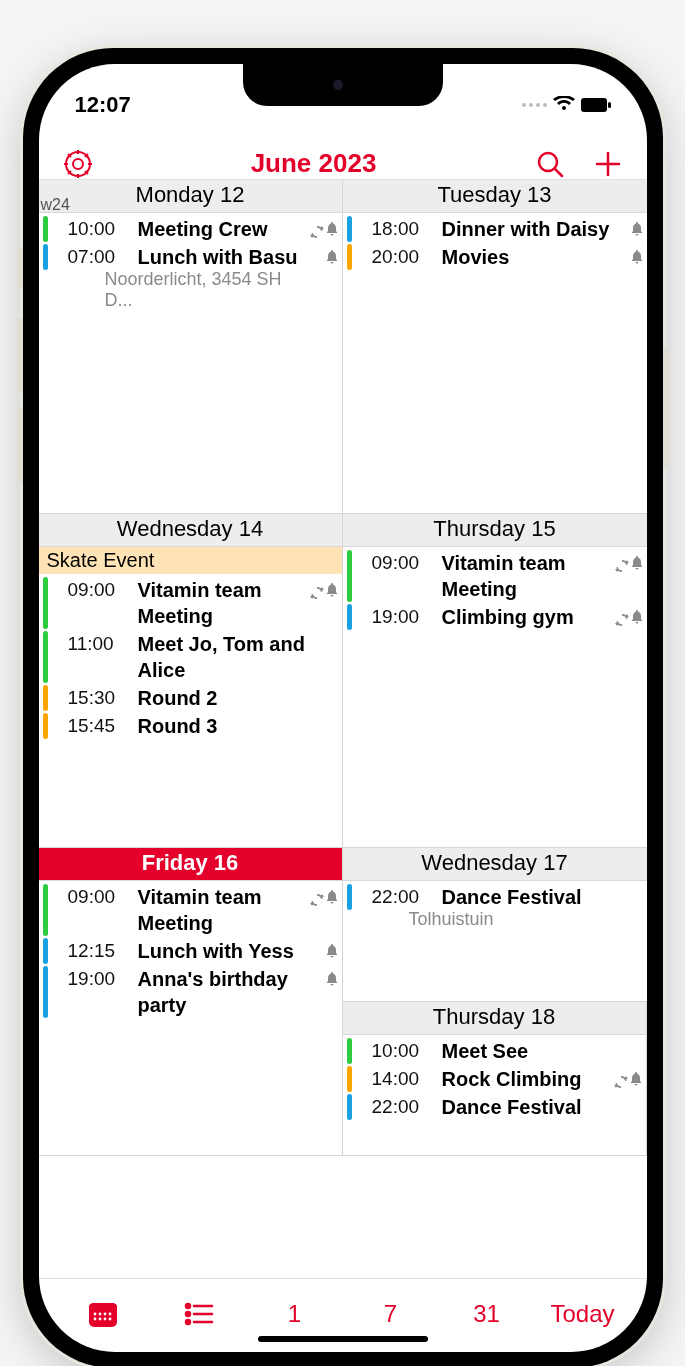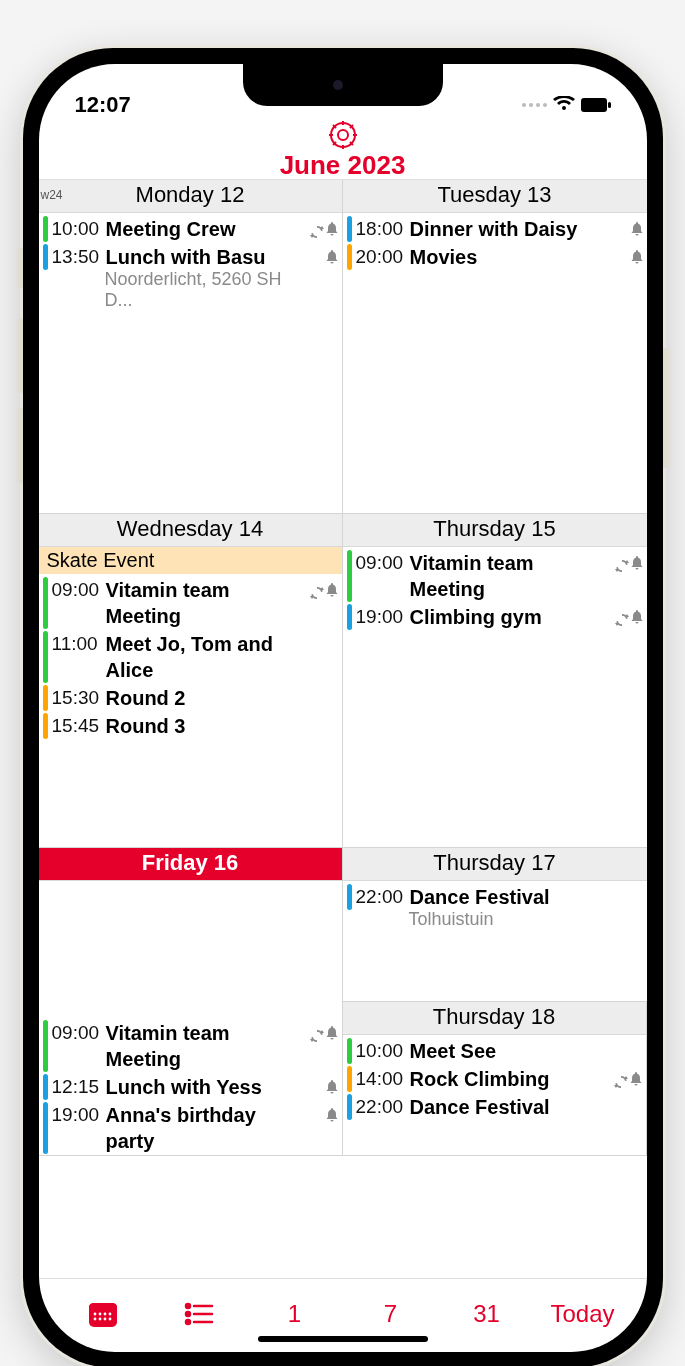--- a/index.html
+++ b/index.html
@@ -65,25 +65,24 @@
   }
   .status-right { display:flex; align-items:center; gap:6px; }
   .dots { display:flex; gap:3px; }
   .dots span { width:4px;height:4px;border-radius:50%;background:#bbb; }
   .wifi-icon, .battery-icon { display:inline-block; }
 
   
   .app-header {
     height: 60px;
     display:flex;
-    align-items:center;
+    align-items:flex-end;
     justify-content:space-between;
     padding: 0 24px;
     border-bottom: 1px solid #e0e0e0;
-    flex-direction: column;
   }
   .app-header .title {
     flex: 1;
     text-align: center;
     font-size: 26px;
     font-weight: 700;
     color: #e4002b;
   }
   .icon-btn { width:30px;height:30px; display:flex;align-items:center;justify-content:center; }
 
@@ -107,36 +106,36 @@
   .day-header {
     background:#ededed;
     border-bottom:1px solid #d9d9d9;
     text-align:center;
     font-size:22px;
     font-weight:400;
     padding:2px 40px 4px;
     position:relative;
   }
   .day-header .weeknum {
-    position:absolute; left:2px; top:8px;
-    font-size:12px; color:#555;
+    position:absolute; left:2px; top:16px;
+    font-size:16px; color:#555;
   }
   .day-header.today {
     background:#e4002b; color:#fff; font-weight:600;
   }
   .allday {
     background:#fde3b5;
     padding:2px 8px;
     font-size:20px;
   }
   .events { padding:2px 4px 0 4px; }
   .event-row {
     display:flex;
     align-items:flex-start;
-    gap:4px;
+    gap:20px;
     font-size:20px;
     line-height:26px;
     padding:1px 0;
     position:relative;
   }
   .color-bar {
     width:5px; min-width:5px;
     border-radius:3px;
     align-self:stretch;
     min-height:22px;
@@ -254,29 +253,29 @@
                     <path d="M7 1a6 6 0 015.8 4.5l-1.7.5A4.3 4.3 0 007 2.7V1zm0 12A6 6 0 011.2 8.5l1.7-.5A4.3 4.3 0 007 11.3V13z" fill="#8a8a8a"></path>
                     <path d="M12 1l2 3h-4zM2 13L0 10h4z" fill="#8a8a8a"></path>
                   </svg></span>
                 <span class="bell" style="font-family: Arial; font-size: 12px;"><svg width="12" height="14" viewBox="0 0 12 14">
                     <path d="M6 0a1 1 0 011 1v.5C9 2 10 4 10 6v3l1.5 2H.5L2 9V6c0-2 1-4 3-4.5V1a1 1 0 011-1zM4.5 12h3a1.5 1.5 0 01-3 0z" fill="#8a8a8a"></path>
                   </svg></span>
               </div>
             </div>
             <div class="event-row">
               <div class="color-bar cb-blue"></div>
-              <div class="ev-time">13:50</div>
+              <div class="ev-time">07:00</div>
               <div class="ev-title">Lunch with Basu</div>
               <div class="icons-tr">
                 <span class="bell" style="font-family: Arial; font-size: 12px;"><svg width="12" height="14" viewBox="0 0 12 14">
                     <path d="M6 0a1 1 0 011 1v.5C9 2 10 4 10 6v3l1.5 2H.5L2 9V6c0-2 1-4 3-4.5V1a1 1 0 011-1zM4.5 12h3a1.5 1.5 0 01-3 0z" fill="#8a8a8a"></path>
                   </svg></span>
               </div>
             </div>
-            <div class="ev-loc">Noorderlicht, 5260 SH D...</div>
+            <div class="ev-loc">Noorderlicht, 3454 SH D...</div>
           </div>
         </div>
         <div class="day-cell">
           <div class="day-header">Tuesday 13</div>
           <div class="events">
             <div class="event-row">
               <div class="color-bar cb-blue"></div>
               <div class="ev-time">18:00</div>
               <div class="ev-title">Dinner with Daisy</div>
               <div class="icons-tr">
@@ -361,21 +360,21 @@
                     <path d="M7 1a6 6 0 015.8 4.5l-1.7.5A4.3 4.3 0 007 2.7V1zm0 12A6 6 0 011.2 8.5l1.7-.5A4.3 4.3 0 007 11.3V13z" fill="#8a8a8a"></path>
                     <path d="M12 1l2 3h-4zM2 13L0 10h4z" fill="#8a8a8a"></path>
                   </svg></span>
                 <span class="bell" style="font-family: Arial; font-size: 12px;"><svg width="12" height="14" viewBox="0 0 12 14">
                     <path d="M6 0a1 1 0 011 1v.5C9 2 10 4 10 6v3l1.5 2H.5L2 9V6c0-2 1-4 3-4.5V1a1 1 0 011-1zM4.5 12h3a1.5 1.5 0 01-3 0z" fill="#8a8a8a"></path>
                   </svg></span>
               </div>
             </div>
           </div>
         </div>
-        <div class="day-cell" style="grid-row: 3 / span 2; justify-content: space-between;">
+        <div class="day-cell" style="grid-row: 3 / span 2;">
           <div class="day-header today">Friday 16</div>
           <div class="events">
             <div class="event-row">
               <div class="color-bar cb-green"></div>
               <div class="ev-time">09:00</div>
               <div class="ev-title">Vitamin team Meeting</div>
               <div class="icons-tr">
                 <span><svg class="repeat" width="14" height="14" viewBox="0 0 14 14">
                     <path d="M7 1a6 6 0 015.8 4.5l-1.7.5A4.3 4.3 0 007 2.7V1zm0 12A6 6 0 011.2 8.5l1.7-.5A4.3 4.3 0 007 11.3V13z" fill="#8a8a8a"></path>
                     <path d="M12 1l2 3h-4zM2 13L0 10h4z" fill="#8a8a8a"></path>
@@ -401,21 +400,21 @@
               <div class="ev-title">Anna's birthday party</div>
               <div class="icons-tr">
                 <span class="bell" style="font-family: Arial; font-size: 12px;"><svg width="12" height="14" viewBox="0 0 12 14">
                     <path d="M6 0a1 1 0 011 1v.5C9 2 10 4 10 6v3l1.5 2H.5L2 9V6c0-2 1-4 3-4.5V1a1 1 0 011-1zM4.5 12h3a1.5 1.5 0 01-3 0z" fill="#8a8a8a"></path>
                   </svg></span>
               </div>
             </div>
           </div>
         </div>
         <div class="day-cell" style="grid-area: 3 / 2;">
-          <div class="day-header">Thursday 17</div>
+          <div class="day-header">Wednesday 17</div>
           <div class="events">
             <div class="event-row">
               <div class="color-bar cb-blue"></div>
               <div class="ev-time">22:00</div>
               <div class="ev-title">Dance Festival</div>
               <div class="icons-tr"></div>
             </div>
             <div class="ev-loc">Tolhuistuin</div>
           </div>
         </div>

